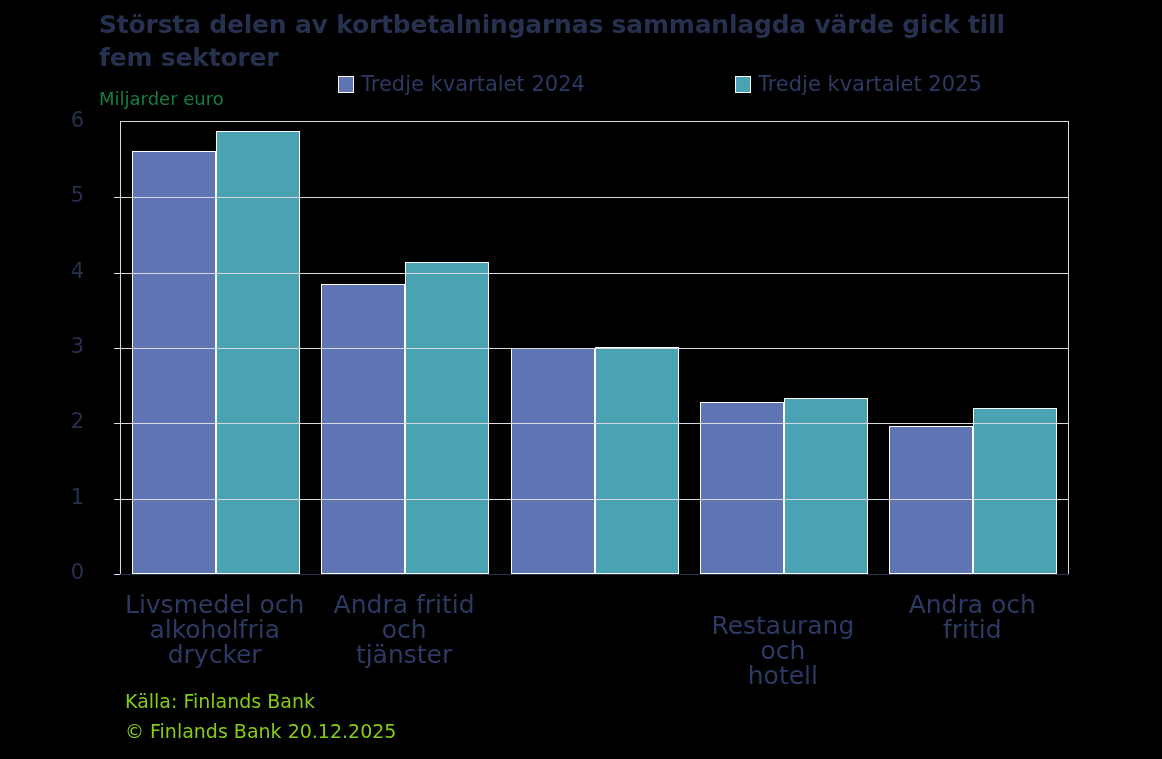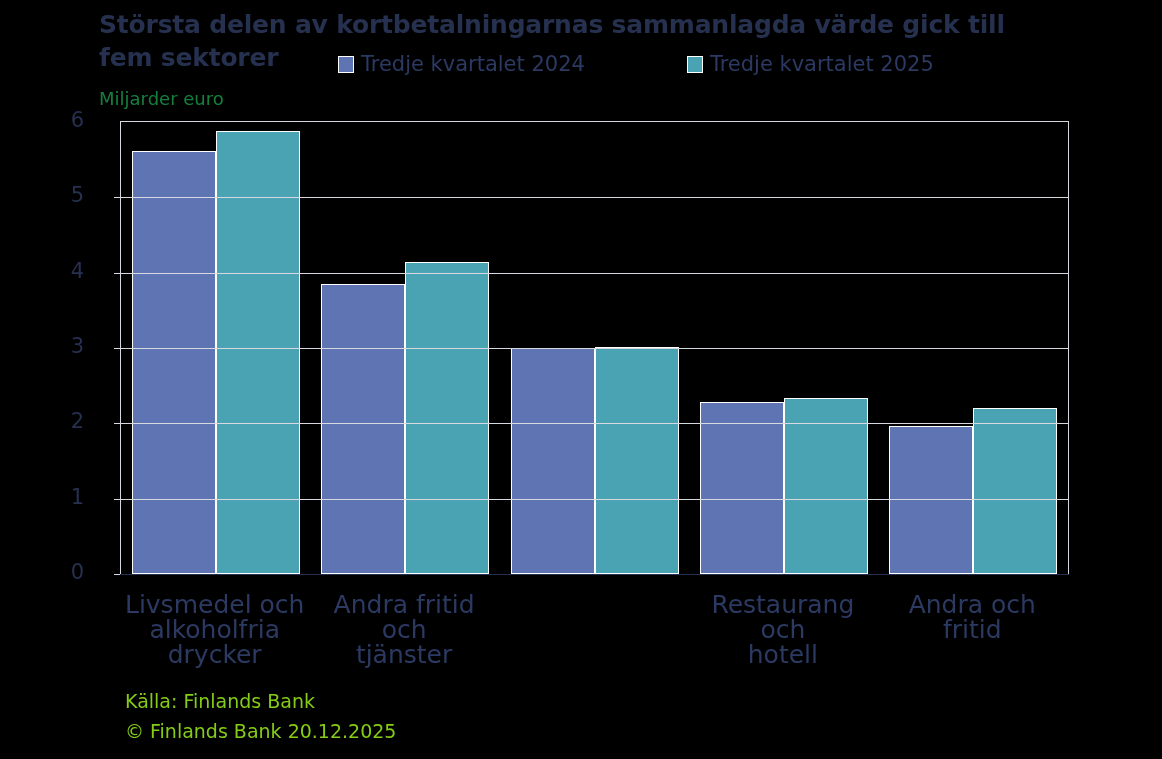--- a/index.html
+++ b/index.html
@@ -44,31 +44,31 @@
     font-size: 18px;
     color: #15803d;
     font-weight: normal;
     white-space: nowrap;
   }
 
   
   .legend {
     position: absolute;
     left: 338px;
-    top: 54px;
+    top: 74px;
     display: flex;
     align-items: center;
     text-decoration: underline;
   }
   .legend-item {
     display: flex;
     align-items: center;
     white-space: nowrap;
   }
-  .legend-item + .legend-item { margin-left: 54px; padding-left: 48px; }
+  .legend-item + .legend-item { margin-left: 102px; padding-left: 48px; }
   .legend-swatch {
     width: 14px;
     height: 15px;
     margin-right: 7px;
     flex: none;
   }
   .legend-label {
     font-size: 21px;
     color: #2C3A63;
     line-height: 21px;
@@ -221,21 +221,21 @@
       <div class="ytick-label" style="top: 196.333px;">5</div>
       <div class="ytick-label" style="top: 121px;">6</div>
     </div>
 
   <div class="cat-labels" id="cat-layer">
       <div class="cat-label" style="left: 0px; width: 189.4px;">Livsmedel och
 alkoholfria
 drycker</div>
       <div class="cat-label" style="left: 189.4px; width: 189.4px;">Andra fritid och
 tjänster</div>
-      <div class="cat-label" style="left: 568.2px; width: 189.4px;">Restaurang och
+      <div class="cat-label" style="left: 568.2px; width: 189.4px; margin-top: 21px;">Restaurang och
 hotell</div>
       <div class="cat-label" style="left: 757.6px; width: 189.4px;">Andra och fritid</div>
     </div>
 
   <div class="footer">
     <div>Källa: Finlands Bank</div>
     <div>© Finlands Bank 20.12.2025</div>
   </div>
 
 </div>

